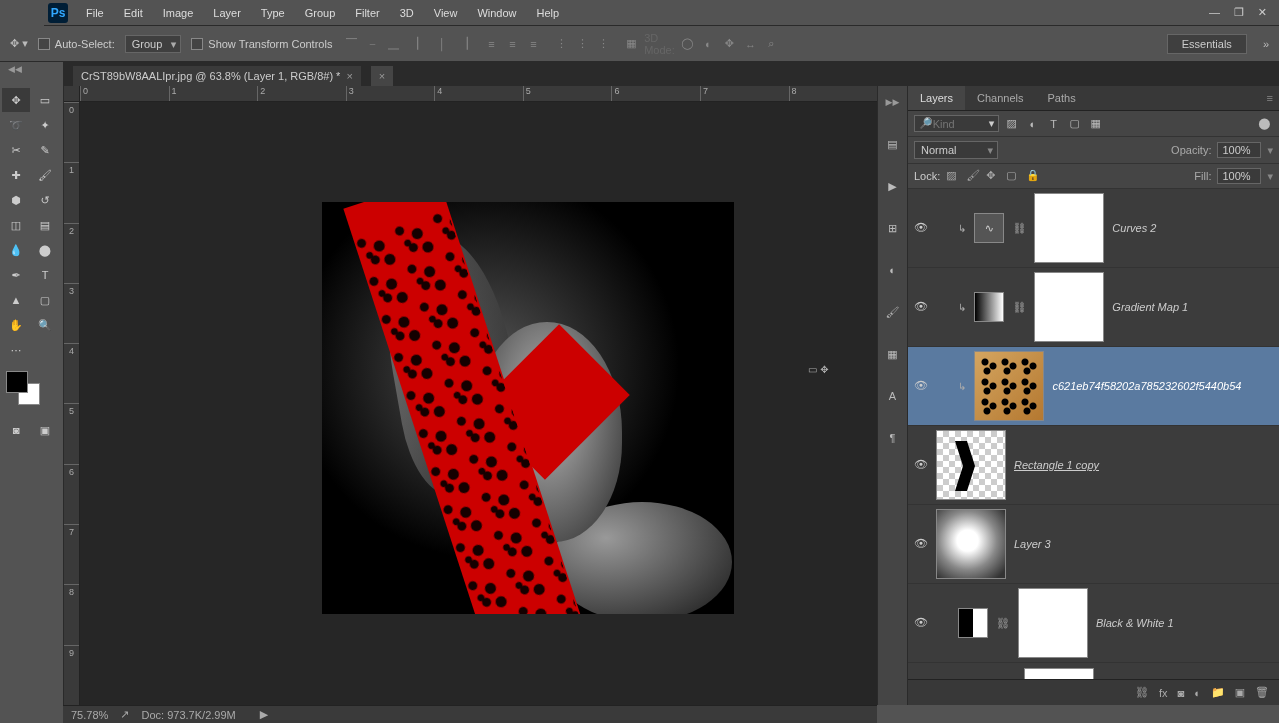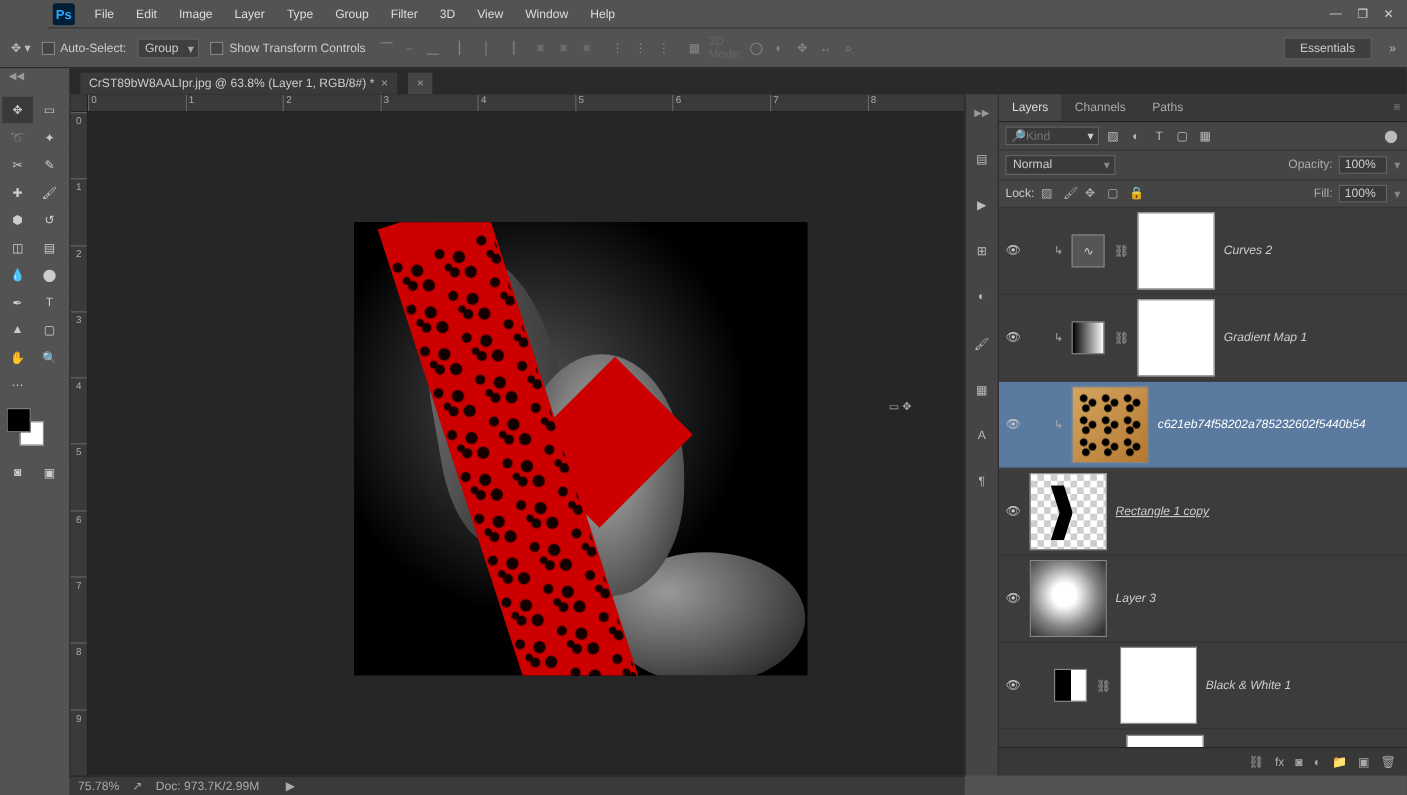--- a/index.html
+++ b/index.html
@@ -63,21 +63,21 @@
 .panel-tabs { display: flex; background: #383838; border-bottom: 1px solid #222; }
 .panel-tab { padding: 6px 12px; color: #aaa; cursor: pointer; }
 .panel-tab.active { background: #454545; color: #ddd; }
 
 .layer-controls { padding: 4px 6px; display: flex; align-items: center; gap: 4px; border-bottom: 1px solid #333; }
 .kind-select{background:#3a3a3a;border:1px solid #666;padding:1px 4px;color:#ccc;flex:0 0 70px;display:flex;align-items:center;}
 .kind-select input{background:transparent;border:none;color:#ccc;width:56px;outline:none;}
 .filter-ic{width:17px;height:17px;color:#bbb;display:flex;align-items:center;justify-content:center;cursor:pointer;}
 
 .blend-row{padding:4px 6px;display:flex;align-items:center;gap:6px;border-bottom:1px solid #333;}
-.blend-select{background:#3a3a3a;border:1px solid #666;padding:2px 6px;color:#ccc;width:100px;position:relative;}
+.blend-select{background:#3a3a3a;border:1px solid #666;padding:2px 6px;color:#ccc;width:84px;position:relative;}
 .blend-select::after{content:"▾";position:absolute;right:4px;color:#888;}
 .opacity-label{color:#aaa;margin-left:auto;}
 .pct-box{background:#3a3a3a;border:1px solid #666;padding:1px 4px;color:#ccc;width:44px;}
 
 .lock-row{padding:4px 6px;display:flex;align-items:center;gap:6px;border-bottom:1px solid #333;}
 .lock-row .lic{width:14px;height:14px;color:#aaa;cursor:pointer;}
 
 .layers-list{flex:1;overflow-y:auto;background:#3c3c3c;}
 .layer-row{display:flex;align-items:center;padding:4px 6px;gap:8px;border-bottom:1px solid #333;min-height:78px;}
 .layer-row.selected{background:#5a7aa0;color:#fff;}

